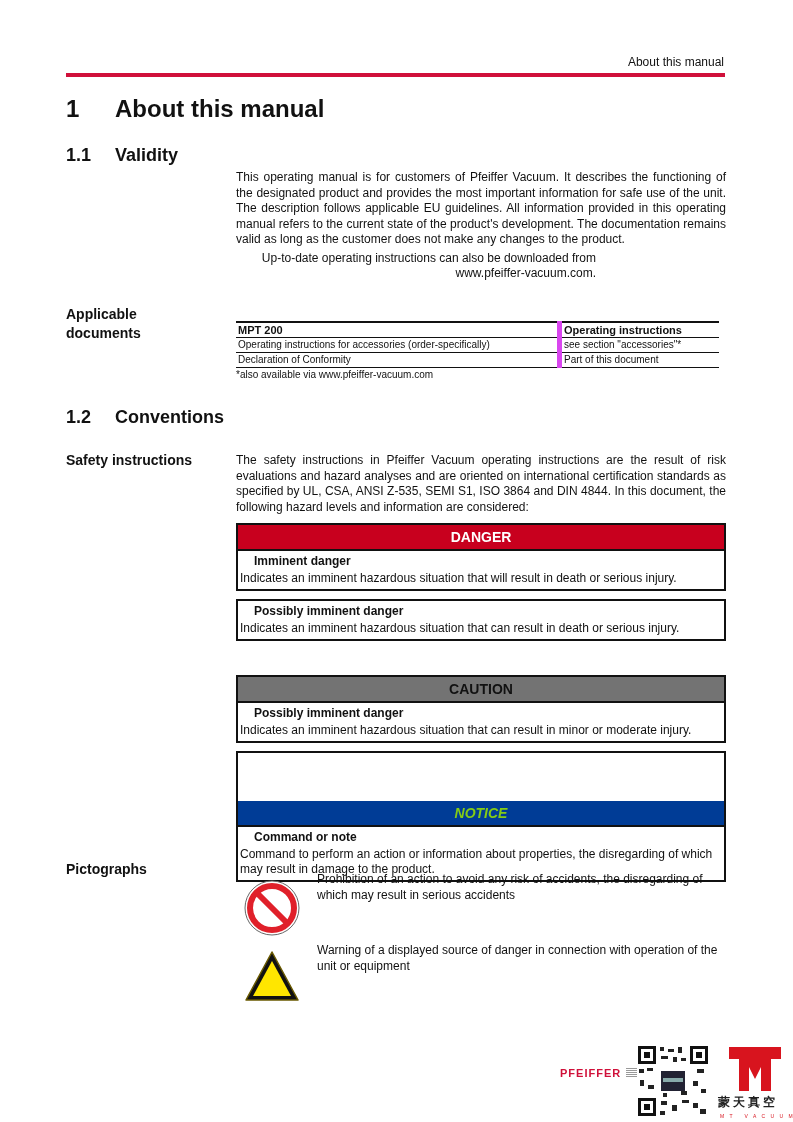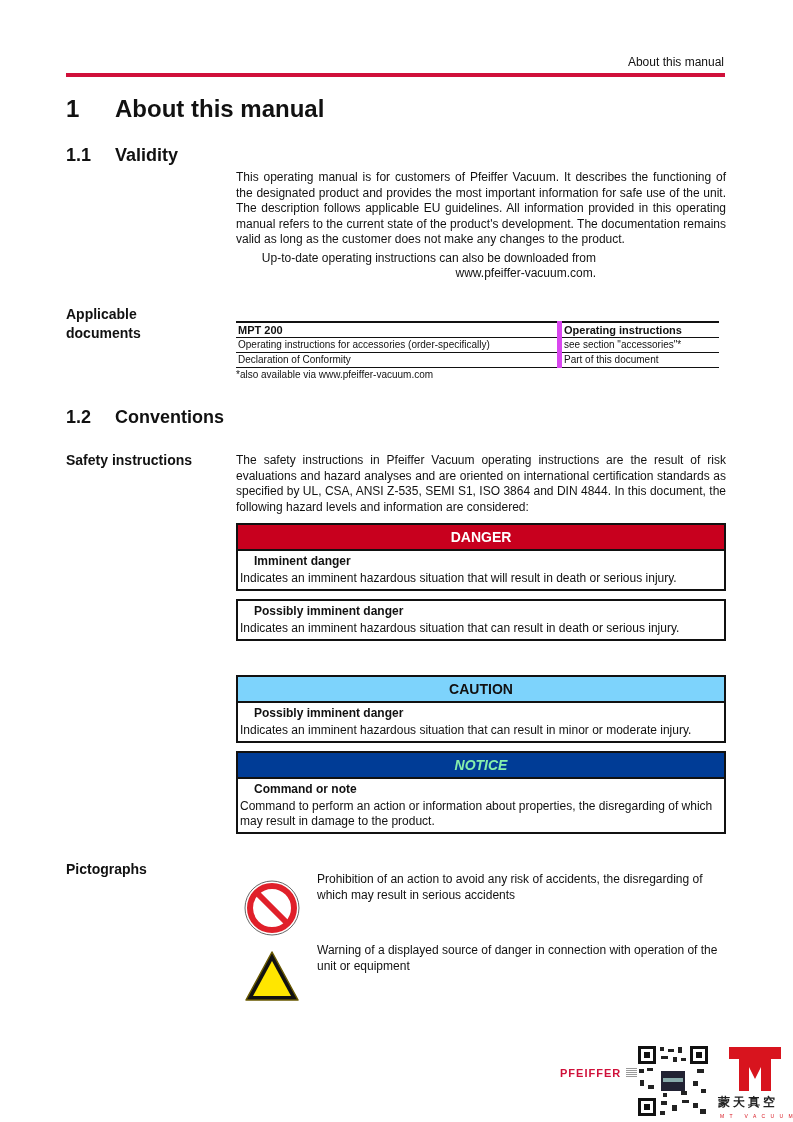--- a/index.html
+++ b/index.html
@@ -27,22 +27,22 @@
   .doc-table td.c2 { border-left: 5px solid #d946ef; width: 153px; }
   .doc-footnote { left: 236px; top: 369px; font-size: 10px; }
 
   
   .hazard { left: 236px; width: 486px; border: 2px solid #111; background: #fff; }
   .hazard .bar { height: 24px; line-height: 24px; text-align: center; font-size: 14px; font-weight: bold; border-bottom: 2px solid #111; }
   .hazard .title { font-size: 12px; font-weight: bold; padding: 3px 2px 0 16px; line-height: 15px; }
   .hazard .desc { font-size: 12px; padding: 2px 2px 3px 2px; line-height: 15px; }
   .bar-danger { background: #c8001e; color: #fff; }
   .bar-warning { background: #f05000; color: #111; }
-  .bar-caution { background: #7dd3fc; color: #111; }
-  .bar-notice { background: #003c96; color: #86efac; font-style: italic; }
+  .bar-caution { background: #737373; color: #111; }
+  .bar-notice { background: #003c96; color: #84cc16; font-style: italic; margin-top: 48px; }
 
   .picto-text { left: 317px; width: 405px; font-size: 12px; line-height: 15.5px; }
 
   .footer-logo { font-size: 11px; font-weight: bold; color: #d0103a; letter-spacing: 1px; }
 </style>
 </head>
 <body>
 
 <div class="abs running-header">About this manual</div>
 <div class="abs header-rule"></div>

